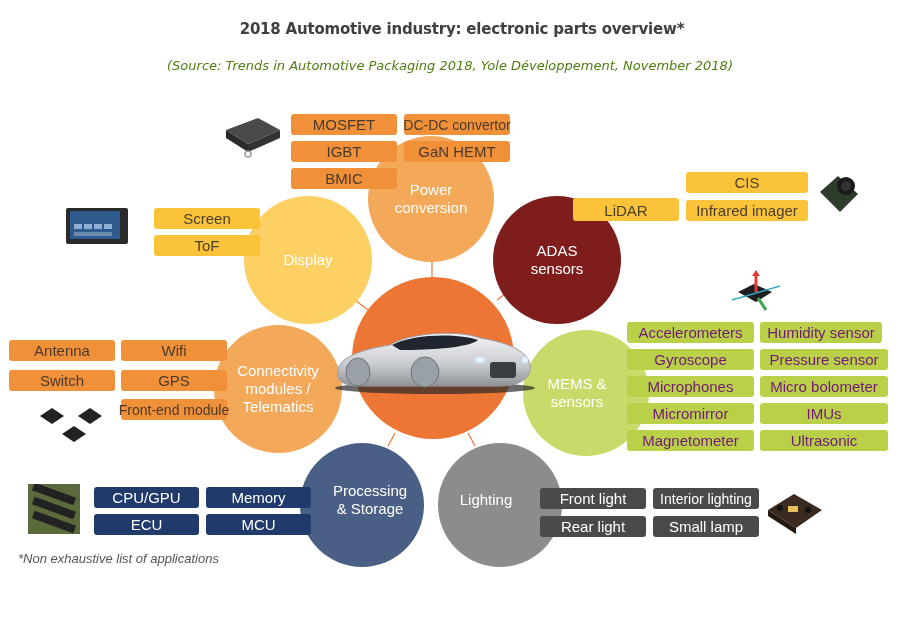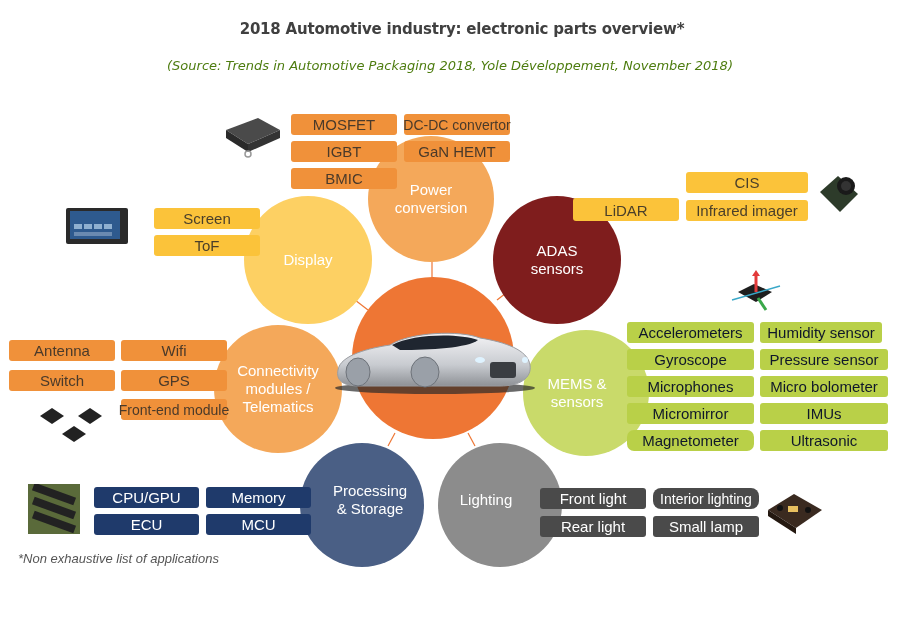--- a/index.html
+++ b/index.html
@@ -15,21 +15,21 @@
               color: #555555; font-family: "Liberation Sans", sans-serif; }
   .circle { position: absolute; border-radius: 50%; display: flex; align-items: center;
             justify-content: center; text-align: center; color: #ffffff;
             font-family: "Liberation Sans", sans-serif; font-size: 15px; line-height: 18px; }
   .box { position: absolute; height: 21px; border-radius: 3px; display: flex;
          align-items: center; justify-content: center;
          font-family: "Liberation Sans", sans-serif; font-size: 15px; white-space: nowrap; }
   .box.small { font-size: 14px; }
   .orange { background: #f0913a; color: #4a3a2a; }
   .yellow { background: #fbc33a; color: #4a3f2a; }
-  .green  { background: #b9d048; color: #0f172a; }
+  .green  { background: #b9d048; color: #701a75; }
   .navy   { background: #1f3a6b; color: #ffffff; }
   .grey   { background: #4a4a4a; color: #ffffff; }
   svg.lines { position: absolute; left: 0; top: 0; }
   .icon { position: absolute; }
 </style>
 </head>
 <body>
 
 <div class="title">2018 Automotive industry: electronic parts overview*</div>
 <div class="subtitle">(Source: Trends in Automotive Packaging 2018, Yole Développement, November 2018)</div>
@@ -145,21 +145,21 @@
 </svg>
 
 <div class="box green" style="left:627px; top:322px; width:127px;">Accelerometers</div>
 <div class="box green" style="left:760px; top:322px; width:122px;">Humidity sensor</div>
 <div class="box green" style="left:627px; top:349px; width:127px;">Gyroscope</div>
 <div class="box green" style="left:760px; top:349px; width:128px;">Pressure sensor</div>
 <div class="box green" style="left:627px; top:376px; width:127px;">Microphones</div>
 <div class="box green" style="left:760px; top:376px; width:128px;">Micro bolometer</div>
 <div class="box green" style="left:627px; top:403px; width:127px;">Micromirror</div>
 <div class="box green" style="left:760px; top:403px; width:128px;">IMUs</div>
-<div class="box green" style="left:627px; top:430px; width:127px;border-radius:7px;">Magnetometer</div>
+<div class="box green" style="left:627px; top:430px; width:127px;">Magnetometer</div>
 <div class="box green" style="left:760px; top:430px; width:128px;">Ultrasonic</div>
 
 <svg class="icon" style="left:728px; top:270px;" width="56" height="44" viewBox="0 0 56 44">
   <polygon points="10,22 26,14 44,22 28,32" fill="#1e1e1e"></polygon>
   <line x1="28" y1="22" x2="28" y2="4" stroke="#e23a3a" stroke-width="3"></line>
   <polygon points="24,6 28,0 32,6" fill="#e23a3a"></polygon>
   <line x1="4" y1="30" x2="52" y2="16" stroke="#3aa8c8" stroke-width="1.5"></line>
   <line x1="30" y1="28" x2="38" y2="40" stroke="#3aa84a" stroke-width="3"></line>
 </svg>
 
@@ -169,21 +169,21 @@
 <div class="box navy" style="left:206px; top:514px; width:105px;">MCU</div>
 
 <svg class="icon" style="left:28px; top:484px;" width="52" height="50" viewBox="0 0 52 50">
   <rect x="0" y="0" width="52" height="50" fill="#5a6a3a"></rect>
   <rect x="4" y="6" width="44" height="8" fill="#222" transform="rotate(20 26 10)"></rect>
   <rect x="4" y="20" width="44" height="8" fill="#222" transform="rotate(20 26 24)"></rect>
   <rect x="4" y="34" width="44" height="8" fill="#222" transform="rotate(20 26 38)"></rect>
 </svg>
 
 <div class="box grey" style="left:540px; top:488px; width:106px;">Front light</div>
-<div class="box grey small" style="left:653px; top:488px; width:106px;border-radius:8px;">Interior lighting</div>
+<div class="box grey small" style="left:653px; top:488px; width:106px;">Interior lighting</div>
 <div class="box grey" style="left:540px; top:516px; width:106px;">Rear light</div>
 <div class="box grey" style="left:653px; top:516px; width:106px;">Small lamp</div>
 
 <svg class="icon" style="left:764px; top:488px;" width="62" height="50" viewBox="0 0 62 50">
   <polygon points="4,22 30,6 58,22 32,40" fill="#3a2a20"></polygon>
   <polygon points="4,22 32,40 32,46 4,28" fill="#241810"></polygon>
   <rect x="24" y="18" width="10" height="6" fill="#e8c060"></rect>
   <circle cx="16" cy="20" r="3" fill="#111"></circle>
   <circle cx="44" cy="22" r="3" fill="#111"></circle>
 </svg>

